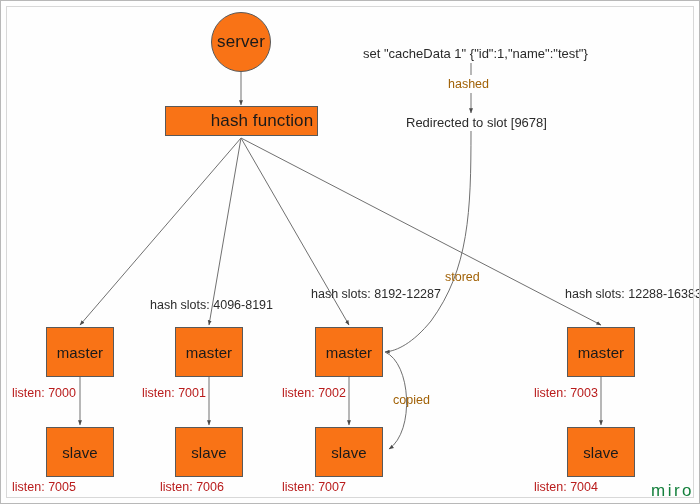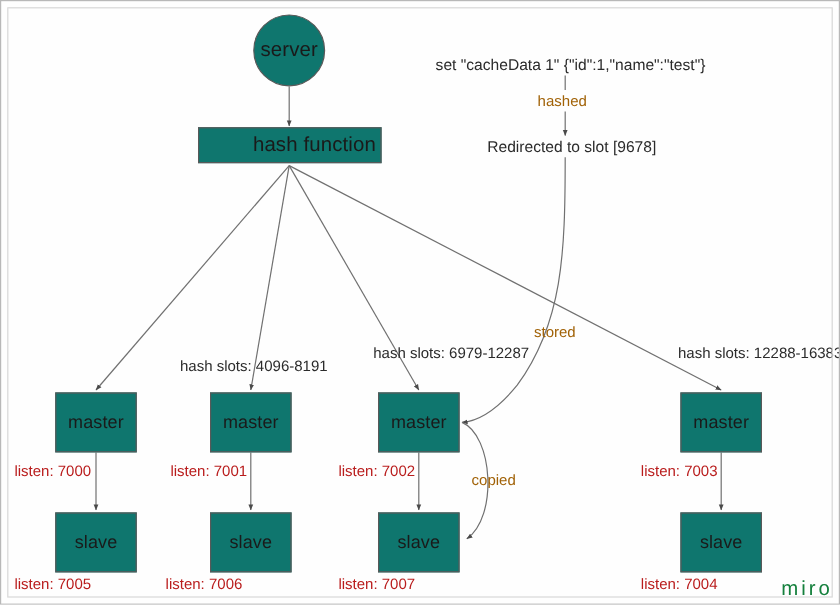--- a/index.html
+++ b/index.html
@@ -26,21 +26,21 @@
   }
   svg.layer {
     position: absolute;
     left: 0; top: 0;
     width: 700px;
     height: 504px;
   }
   .node {
     position: absolute;
     box-sizing: border-box;
-    background: #0f766e;
+    background: #f97316;
     border: 1px solid #595959;
     display: flex;
     align-items: center;
     justify-content: center;
     color: #1a1a1a;
     font-size: 15px;
     letter-spacing: 0.1px;
   }
   .node.circle {
     border-radius: 50%;
@@ -117,23 +117,23 @@
 
   <div class="node" style="left:45px; top:326px; width:68px; height:50px;">master</div>
   <div class="label port" style="left:11px; top:385px;">listen: 7000</div>
   <div class="node" style="left:45px; top:426px; width:68px; height:50px;">slave</div>
   <div class="label port" style="left:11px; top:479px;">listen: 7005</div>
 
   <div class="label" style="left:149px; top:297px;">hash slots: 4096-8191</div>
   <div class="node" style="left:174px; top:326px; width:68px; height:50px;">master</div>
   <div class="label port" style="left:141px; top:385px;">listen: 7001</div>
   <div class="node" style="left:174px; top:426px; width:68px; height:50px;">slave</div>
-  <div class="label port" style="left:137px; top:479px;">listen: 7006</div>
+  <div class="label port" style="left:159px; top:479px;">listen: 7006</div>
 
-  <div class="label" style="left:310px; top:286px;">hash slots: 6979-12287</div>
+  <div class="label" style="left:310px; top:286px;">hash slots: 8192-12287</div>
   <div class="node" style="left:314px; top:326px; width:68px; height:50px;">master</div>
   <div class="label port" style="left:281px; top:385px;">listen: 7002</div>
   <div class="node" style="left:314px; top:426px; width:68px; height:50px;">slave</div>
   <div class="label port" style="left:281px; top:479px;">listen: 7007</div>
 
   <div class="label" style="left:564px; top:286px;">hash slots: 12288-16383</div>
   <div class="node" style="left:566px; top:326px; width:68px; height:50px;">master</div>
   <div class="label port" style="left:533px; top:385px;">listen: 7003</div>
   <div class="node" style="left:566px; top:426px; width:68px; height:50px;">slave</div>
   <div class="label port" style="left:533px; top:479px;">listen: 7004</div>

